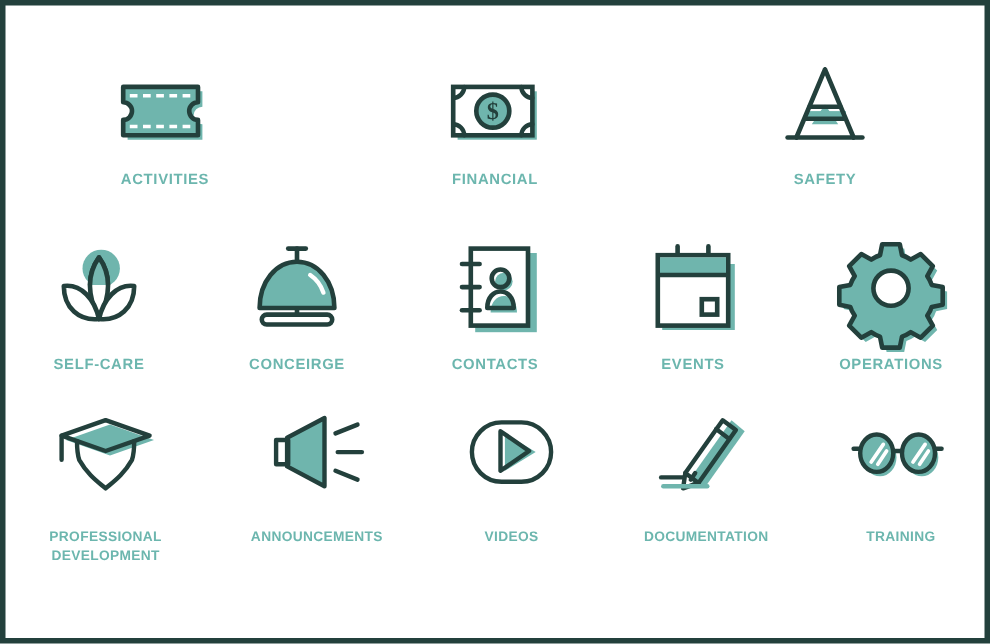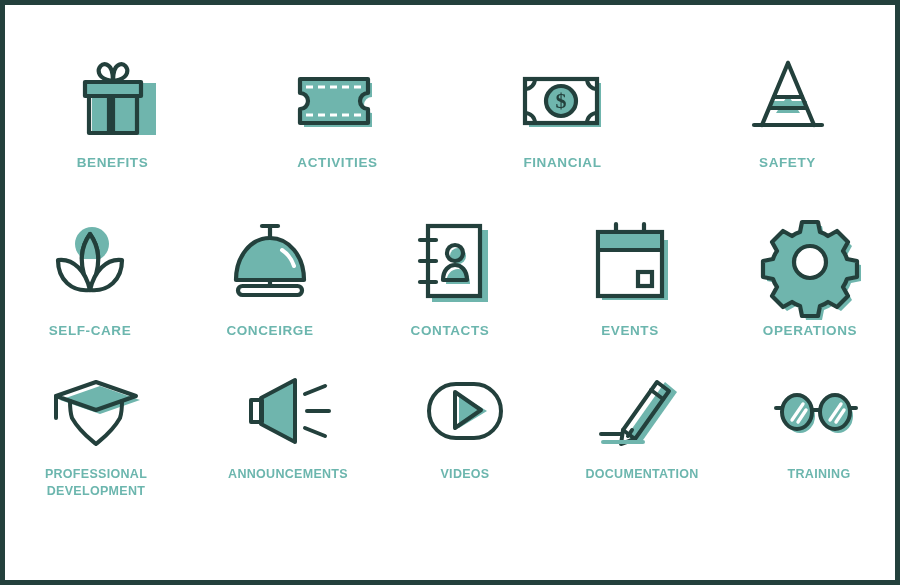--- a/index.html
+++ b/index.html
@@ -41,21 +41,21 @@
   #row-2 { top: 214px; }
   #row-3 { top: 368px; }
 
   .cell {
     display: flex;
     flex-direction: column;
     align-items: center;
     justify-content: flex-start;
   }
   .row-1 .cell, .row-2 .cell { width: 160px; }
-  .row-3 .cell { width: 140px; }
+  .row-3 .cell { width: 140px; gap: 14px; }
 
   .icon-box {
     height: 96px;
     display: flex;
     align-items: center;
     justify-content: center;
   }
   .row-3 .icon-box { height: 86px; }
 
   .label {
@@ -76,40 +76,20 @@
 </style>
 </head>
 <body>
 
 <div id="frame"></div>
 
 <div id="canvas">
 
   <div class="row row-1" id="row-1">
 
-    <div class="cell">
-      <div class="icon-box">
-        <svg width="90" height="90" viewBox="0 0 90 90">
-          <rect x="22" y="34" width="66" height="12" fill="#6fb5ad"></rect>
-          <rect x="24" y="42" width="64" height="44" fill="#6fb5ad"></rect>
-          <g fill="none" stroke="#23403c" stroke-width="4.2" stroke-linejoin="round" stroke-linecap="round">
-            <path d="M45 32 C45 32 33 31 31 24 C29.5 18.5 34 14 38.5 15.5 C43.5 17.2 45 25 45 32z"></path>
-            <path d="M45 32 C45 32 57 31 59 24 C60.5 18.5 56 14 51.5 15.5 C46.5 17.2 45 25 45 32z"></path>
-          </g>
-          <rect x="17" y="33" width="56" height="14" fill="#6fb5ad"></rect>
-          <g fill="none" stroke="#23403c" stroke-width="4.2" stroke-linejoin="round">
-            <rect x="17" y="33" width="56" height="14"></rect>
-            <rect x="21" y="47" width="48" height="37"></rect>
-            <line x1="45" y1="47" x2="45" y2="84"></line>
-            <line x1="41" y1="47" x2="41" y2="84"></line>
-          </g>
-        </svg>
-      </div>
-      <div class="label">BENEFITS</div>
-    </div>
 
 
     <div class="cell">
       <div class="icon-box">
         <svg width="100" height="90" viewBox="0 0 100 90">
           <path d="M16 34 h68 v14 a8 8 0 0 0 0 16 v14 h-68 v-14 a8 8 0 0 0 0 -16 z" fill="#6fb5ad"></path>
           <path d="M12 30 h68 v14 a8 8 0 0 0 0 16 v14 h-68 v-14 a8 8 0 0 0 0 -16 z" fill="#6fb5ad" stroke="#23403c" stroke-width="4.2" stroke-linejoin="round"></path>
           <g stroke="#ffffff" stroke-width="3.2" stroke-linecap="butt">
             <line x1="18" y1="38" x2="74" y2="38" stroke-dasharray="7 5"></line>
             <line x1="18" y1="66" x2="74" y2="66" stroke-dasharray="7 5"></line>

